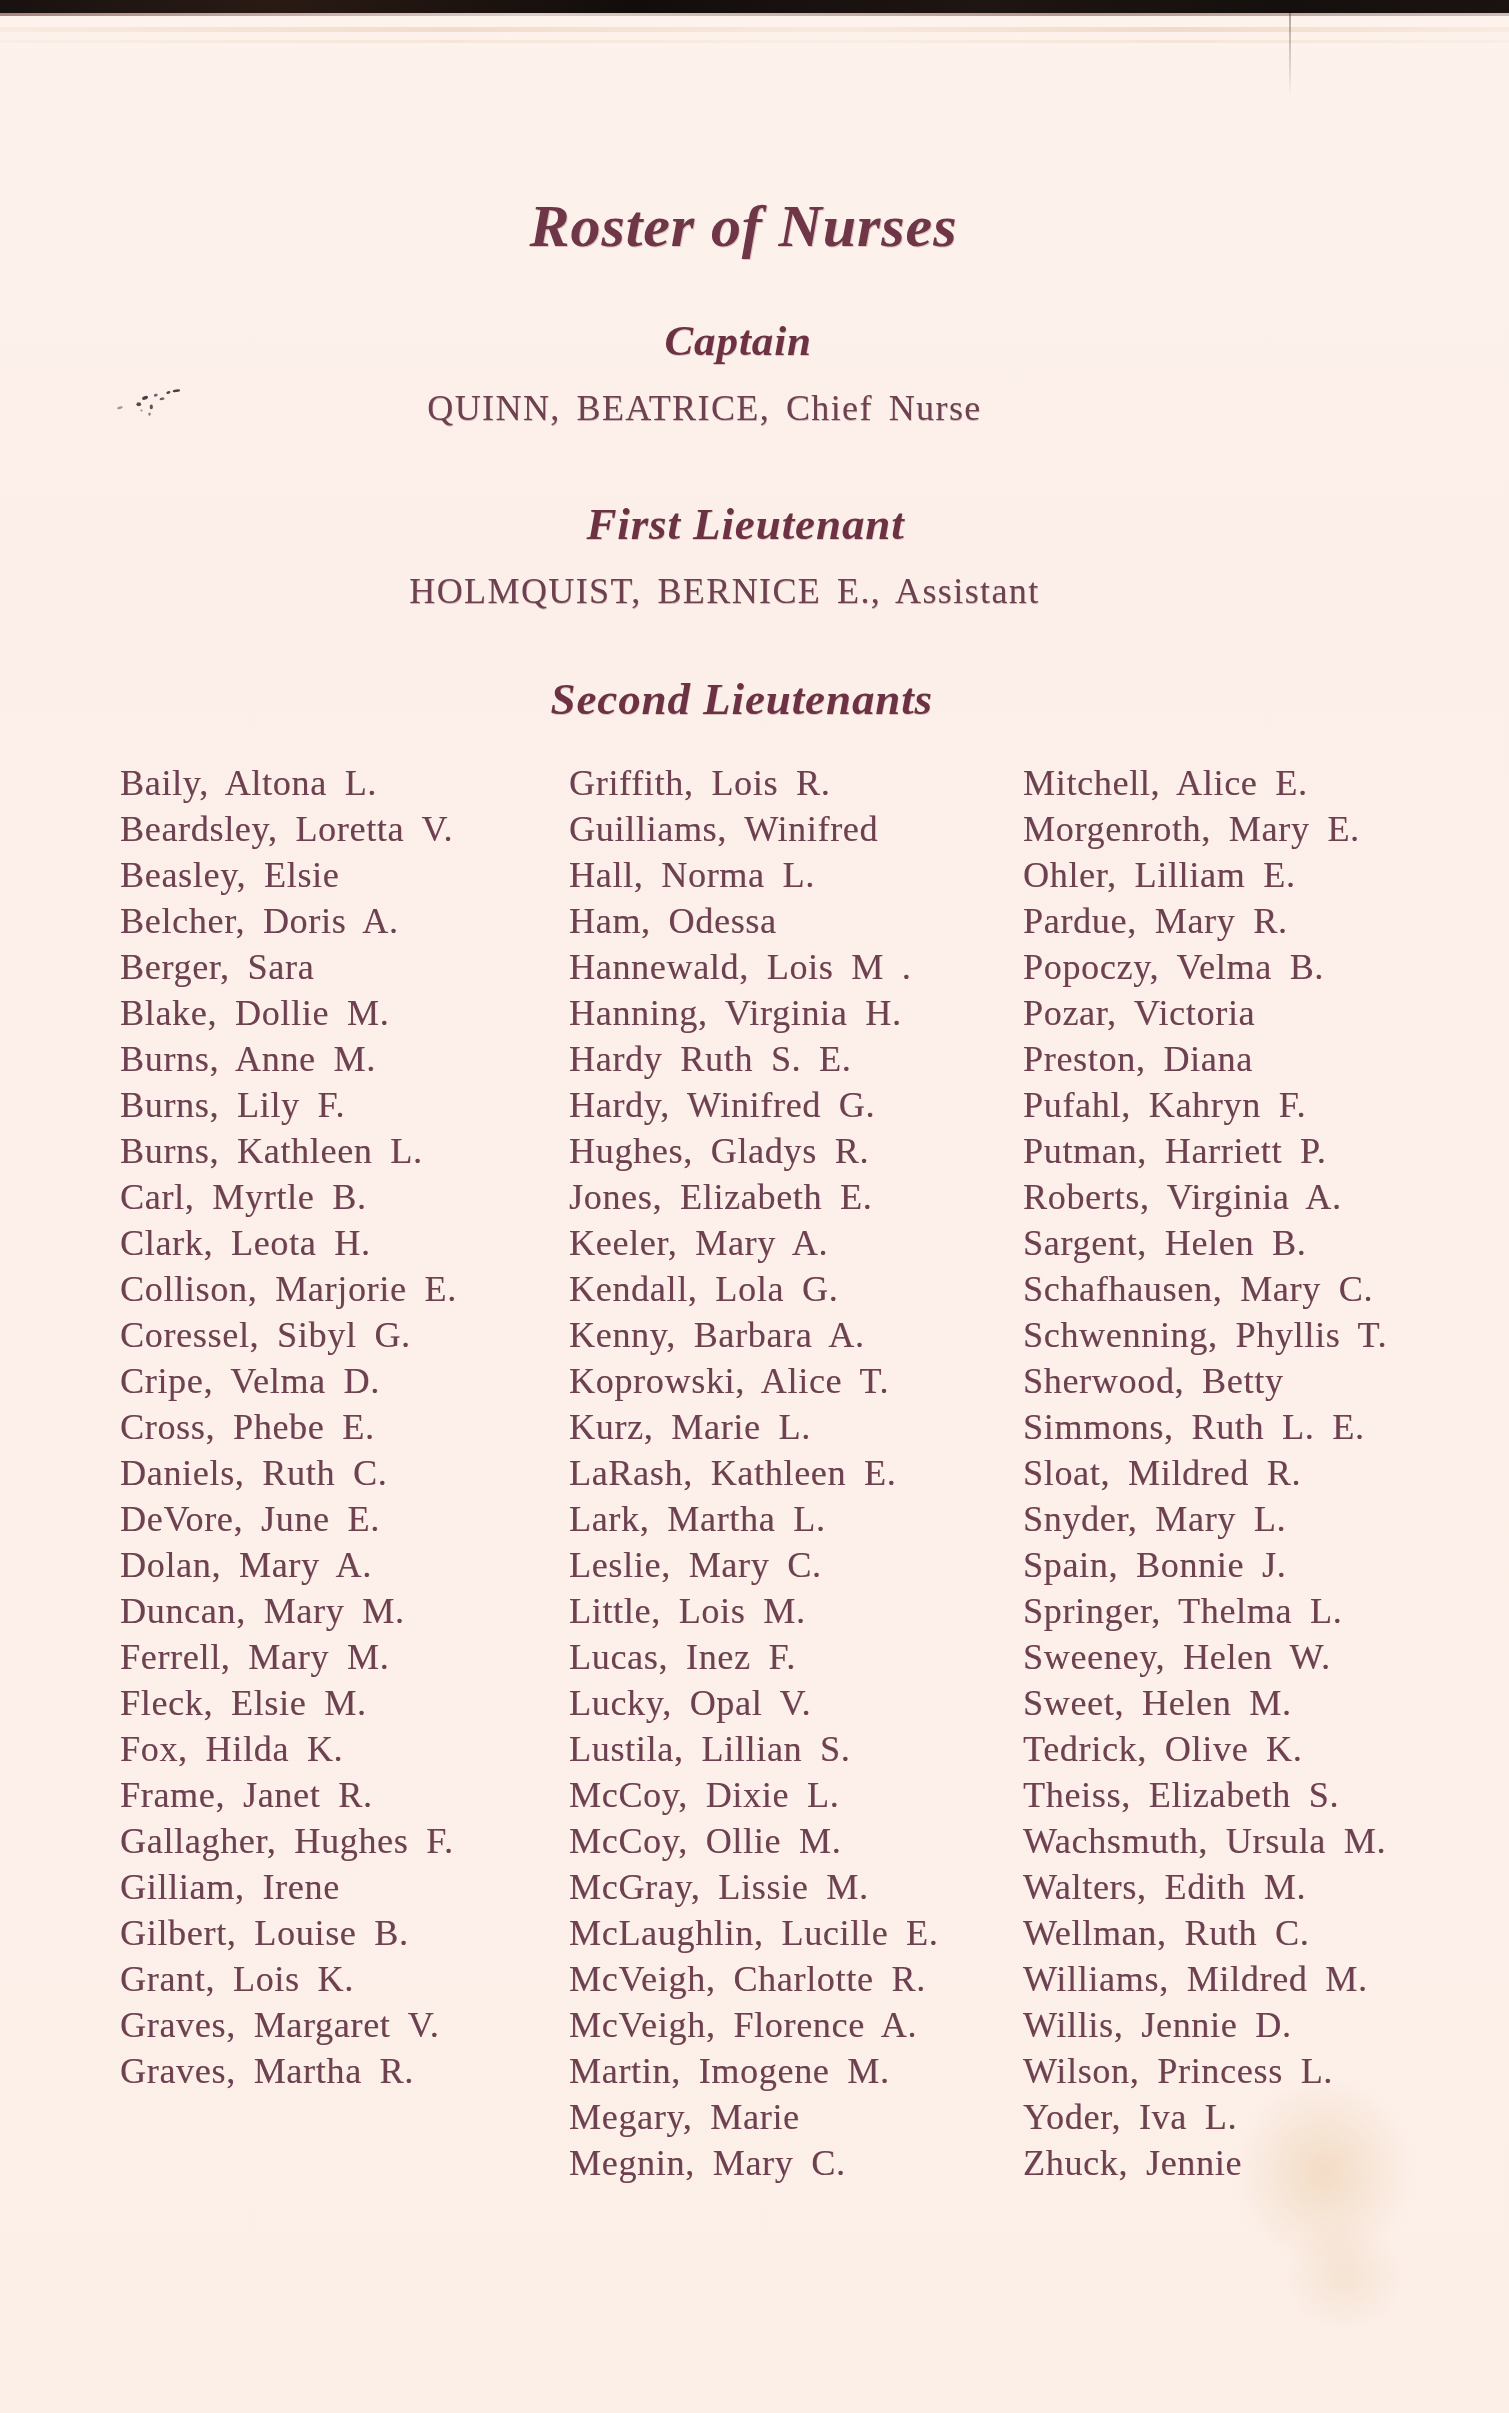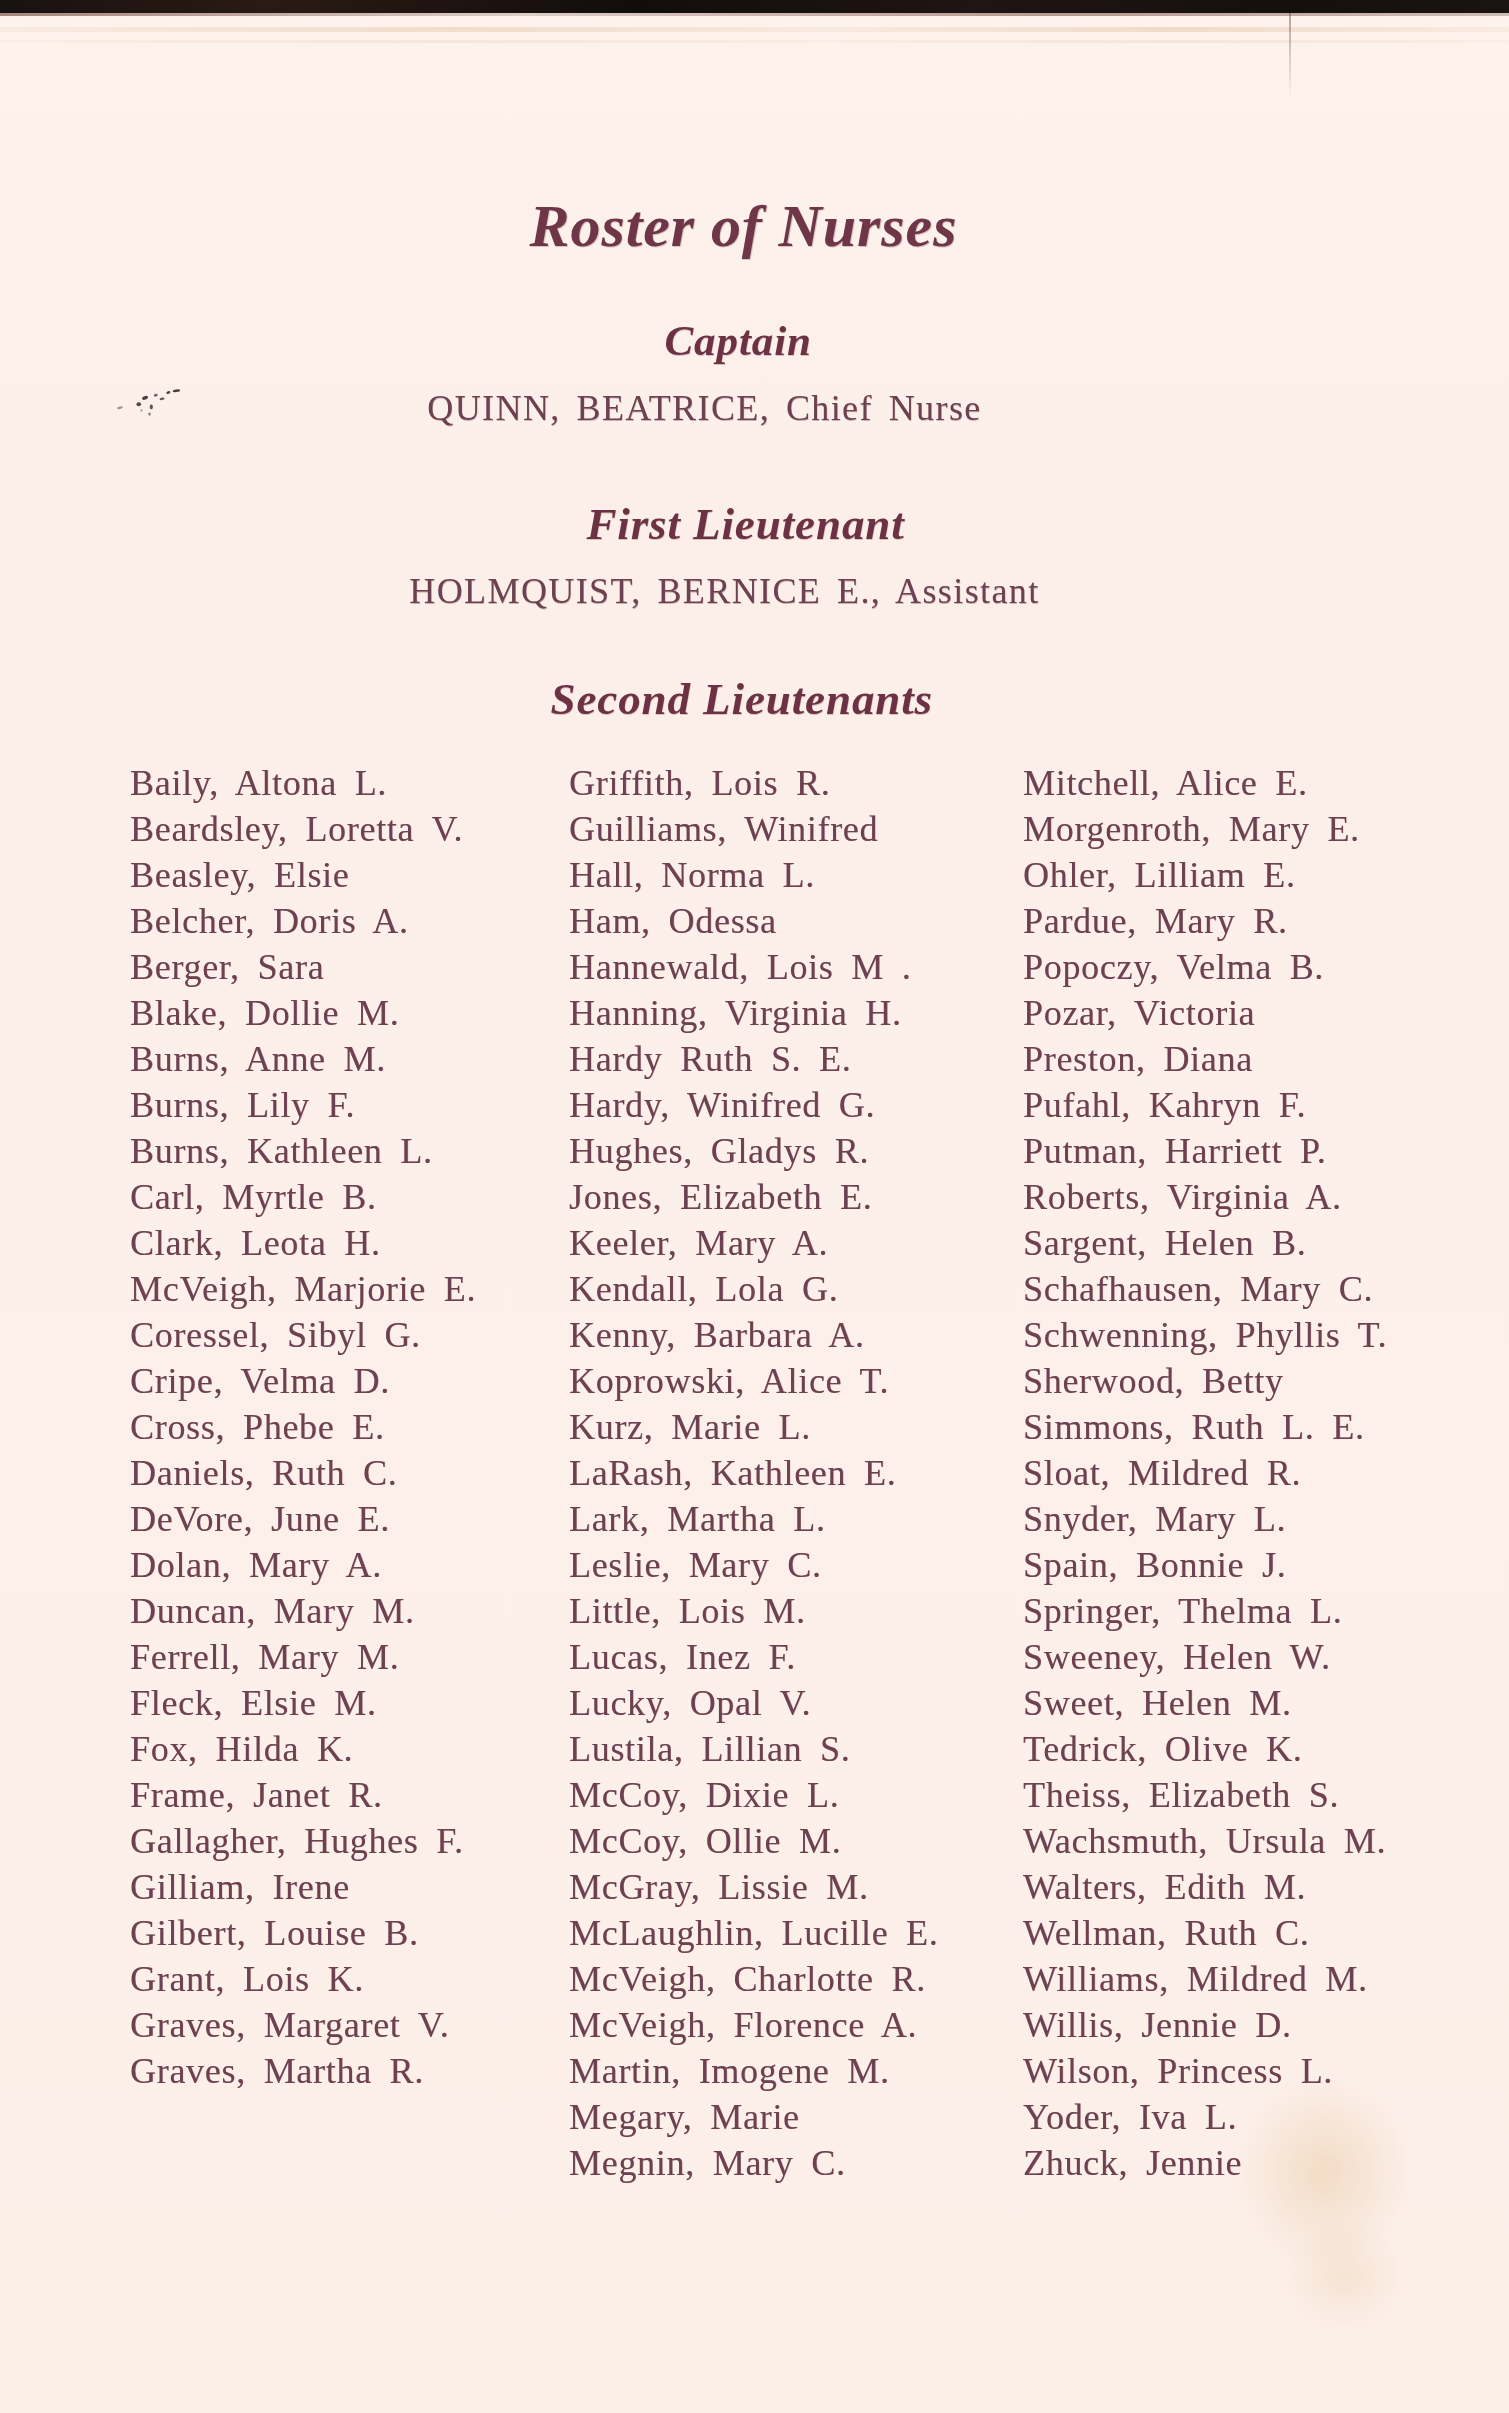--- a/index.html
+++ b/index.html
@@ -48,21 +48,21 @@
   .h-first{top:498px;transform:translateX(-9px);}
   .h-second{top:673px;transform:translateX(-12.7px);}
   .officer-line{
     font-size:36px;color:#6d4150;letter-spacing:1.4px;word-spacing:5.4px;
     text-shadow:0.5px 0.5px 0 rgba(109,65,80,.35);
   }
   .o-captain{top:387px;transform:translateX(-50px);}
   .o-first{top:570px;transform:translateX(-30px);}
   .columns{position:absolute;top:760px;left:0;right:0;}
   .col{position:absolute;top:0;}
-  .col-1{left:120px;margin-left:10px;}
+  .col-1{left:120px;}
   .col-2{left:569px;}
   .col-3{left:1023px;}
   .roster-name{
     font-size:36px;line-height:46px;
     letter-spacing:0.7px;word-spacing:8.1px;white-space:nowrap;
     color:#6d4150;
     text-shadow:0.4px 0.4px 0 rgba(109,65,80,.42);
   }
   .smudge{position:absolute;left:109px;top:380px;}
   .stain{position:absolute;border-radius:50%;pointer-events:none;}
@@ -104,21 +104,21 @@
         <div class="roster-name">Beardsley, Loretta V.</div>
         <div class="roster-name">Beasley, Elsie</div>
         <div class="roster-name">Belcher, Doris A.</div>
         <div class="roster-name">Berger, Sara</div>
         <div class="roster-name">Blake, Dollie M.</div>
         <div class="roster-name">Burns, Anne M.</div>
         <div class="roster-name">Burns, Lily F.</div>
         <div class="roster-name">Burns, Kathleen L.</div>
         <div class="roster-name">Carl, Myrtle B.</div>
         <div class="roster-name">Clark, Leota H.</div>
-        <div class="roster-name">McVeigh, Marjorie E.</div>
+        <div class="roster-name">Collison, Marjorie E.</div>
         <div class="roster-name">Coressel, Sibyl G.</div>
         <div class="roster-name">Cripe, Velma D.</div>
         <div class="roster-name">Cross, Phebe E.</div>
         <div class="roster-name">Daniels, Ruth C.</div>
         <div class="roster-name">DeVore, June E.</div>
         <div class="roster-name">Dolan, Mary A.</div>
         <div class="roster-name">Duncan, Mary M.</div>
         <div class="roster-name">Ferrell, Mary M.</div>
         <div class="roster-name">Fleck, Elsie M.</div>
         <div class="roster-name">Fox, Hilda K.</div>

